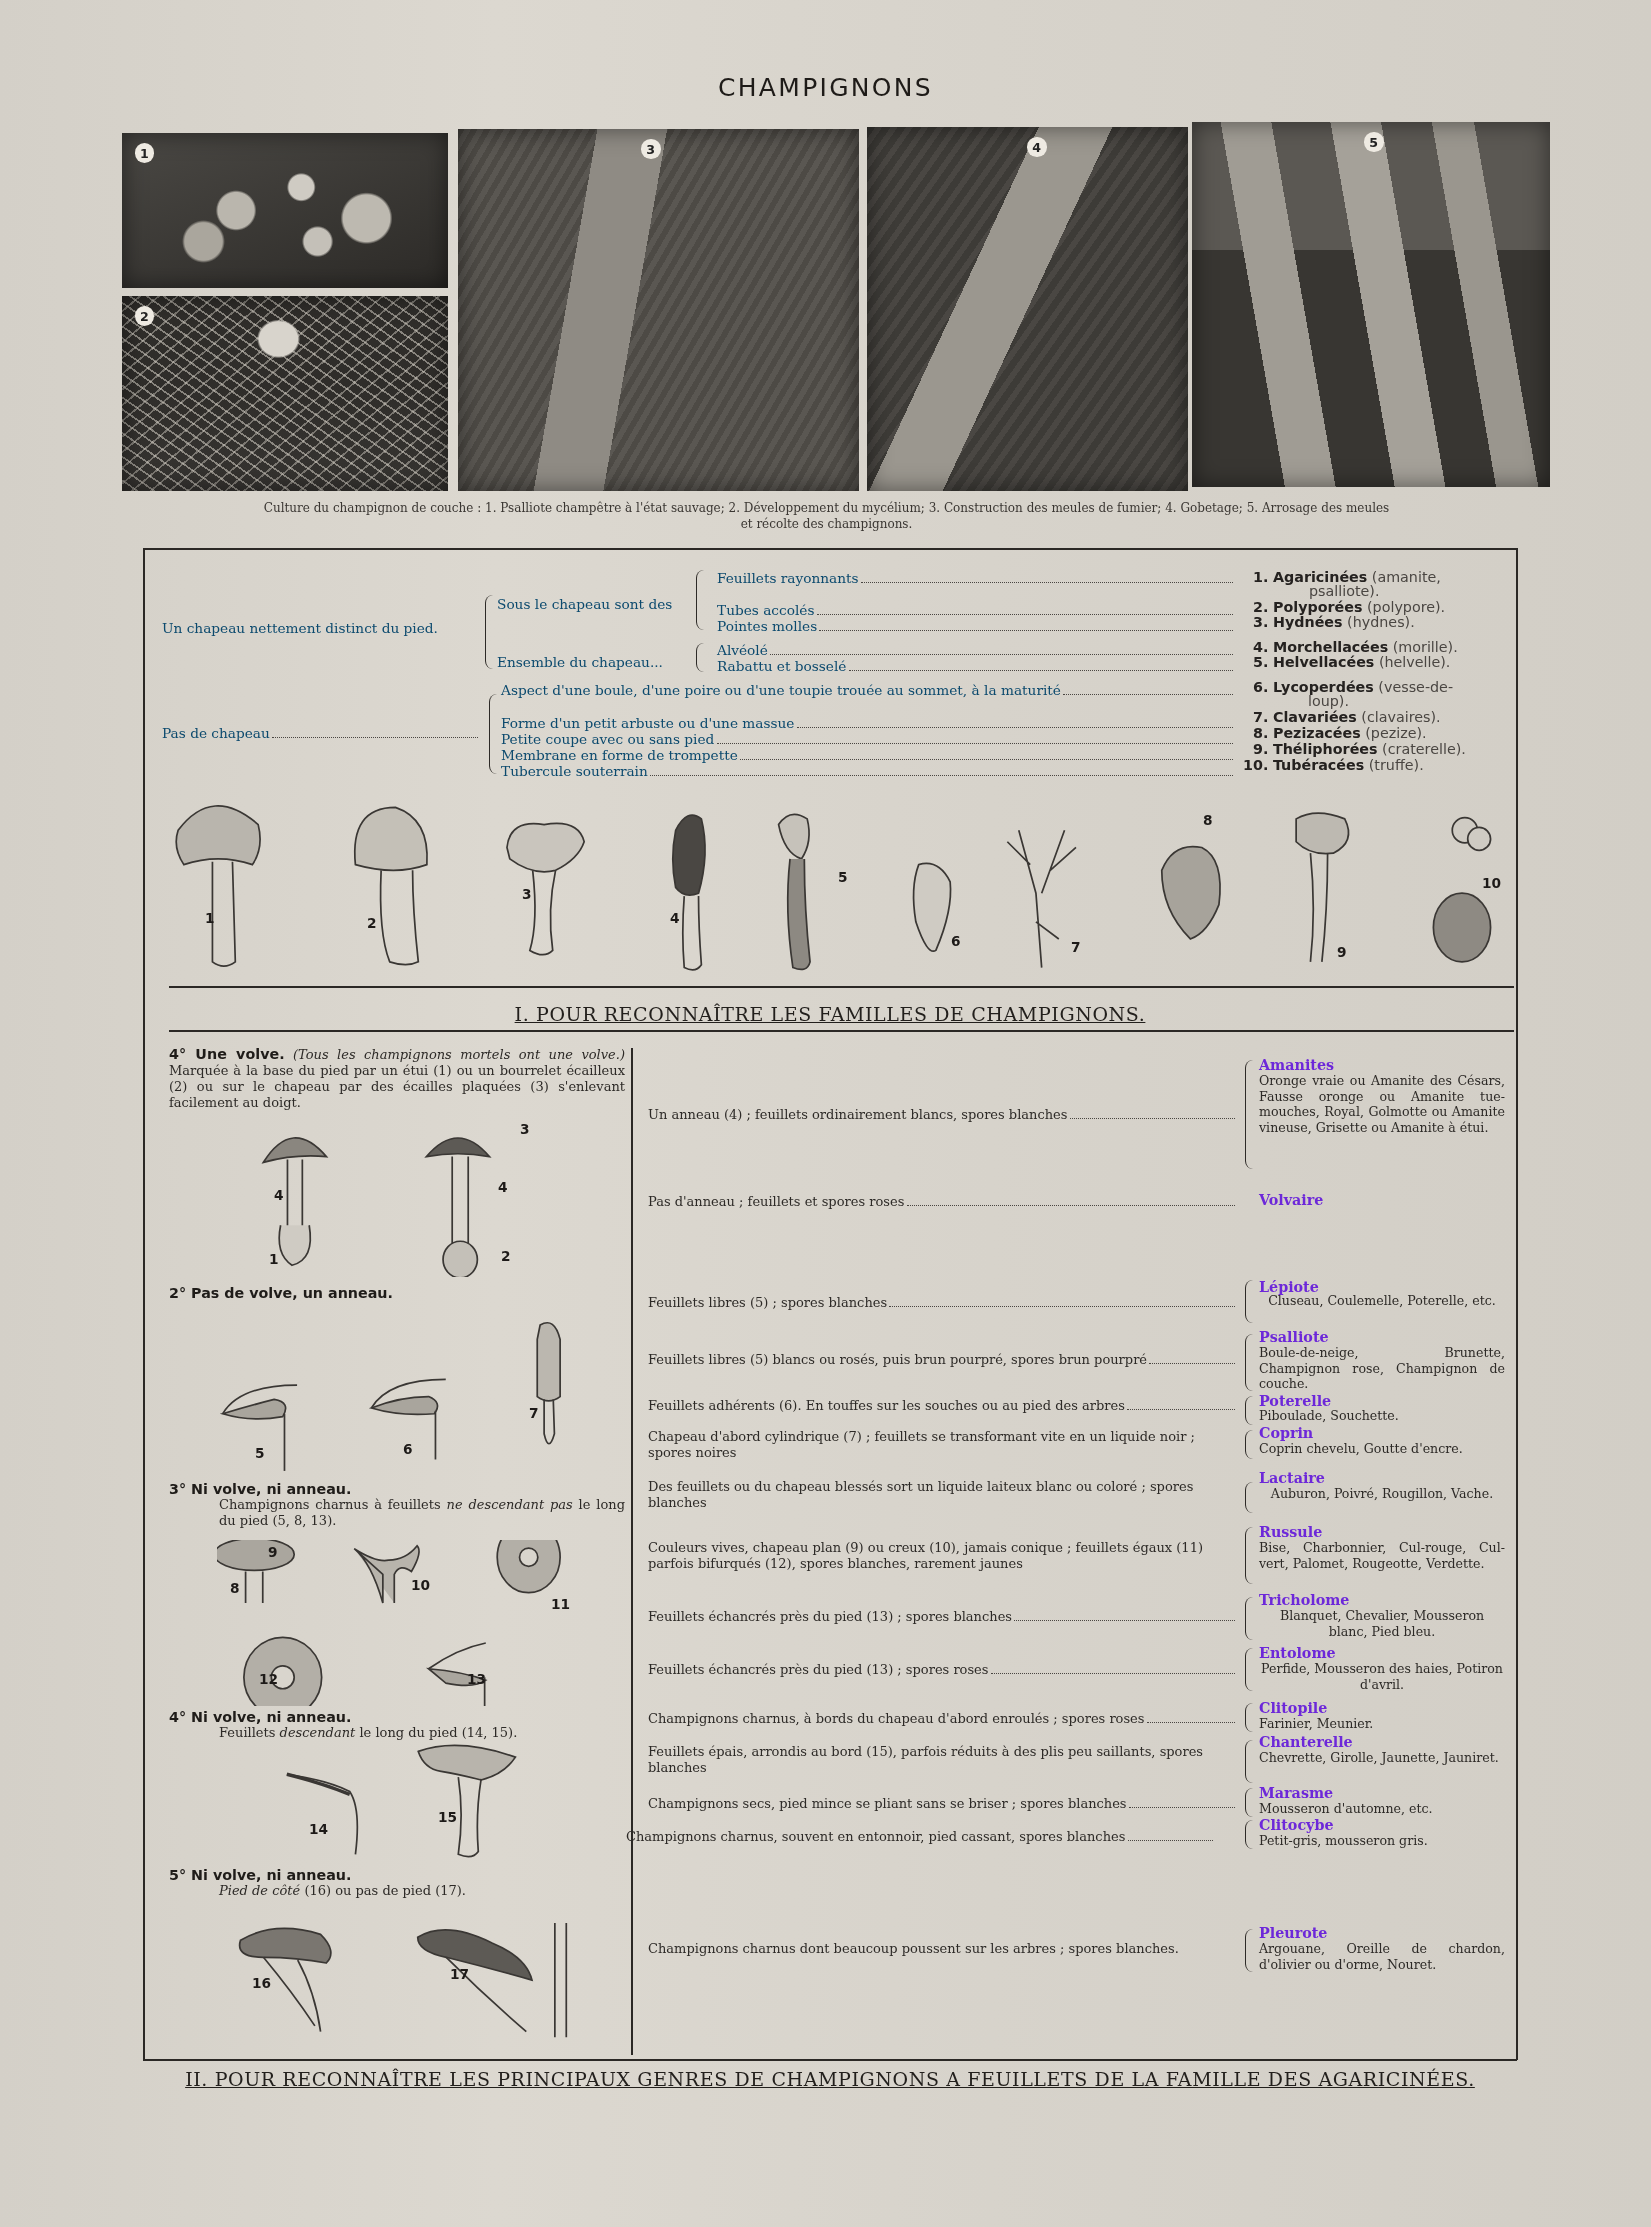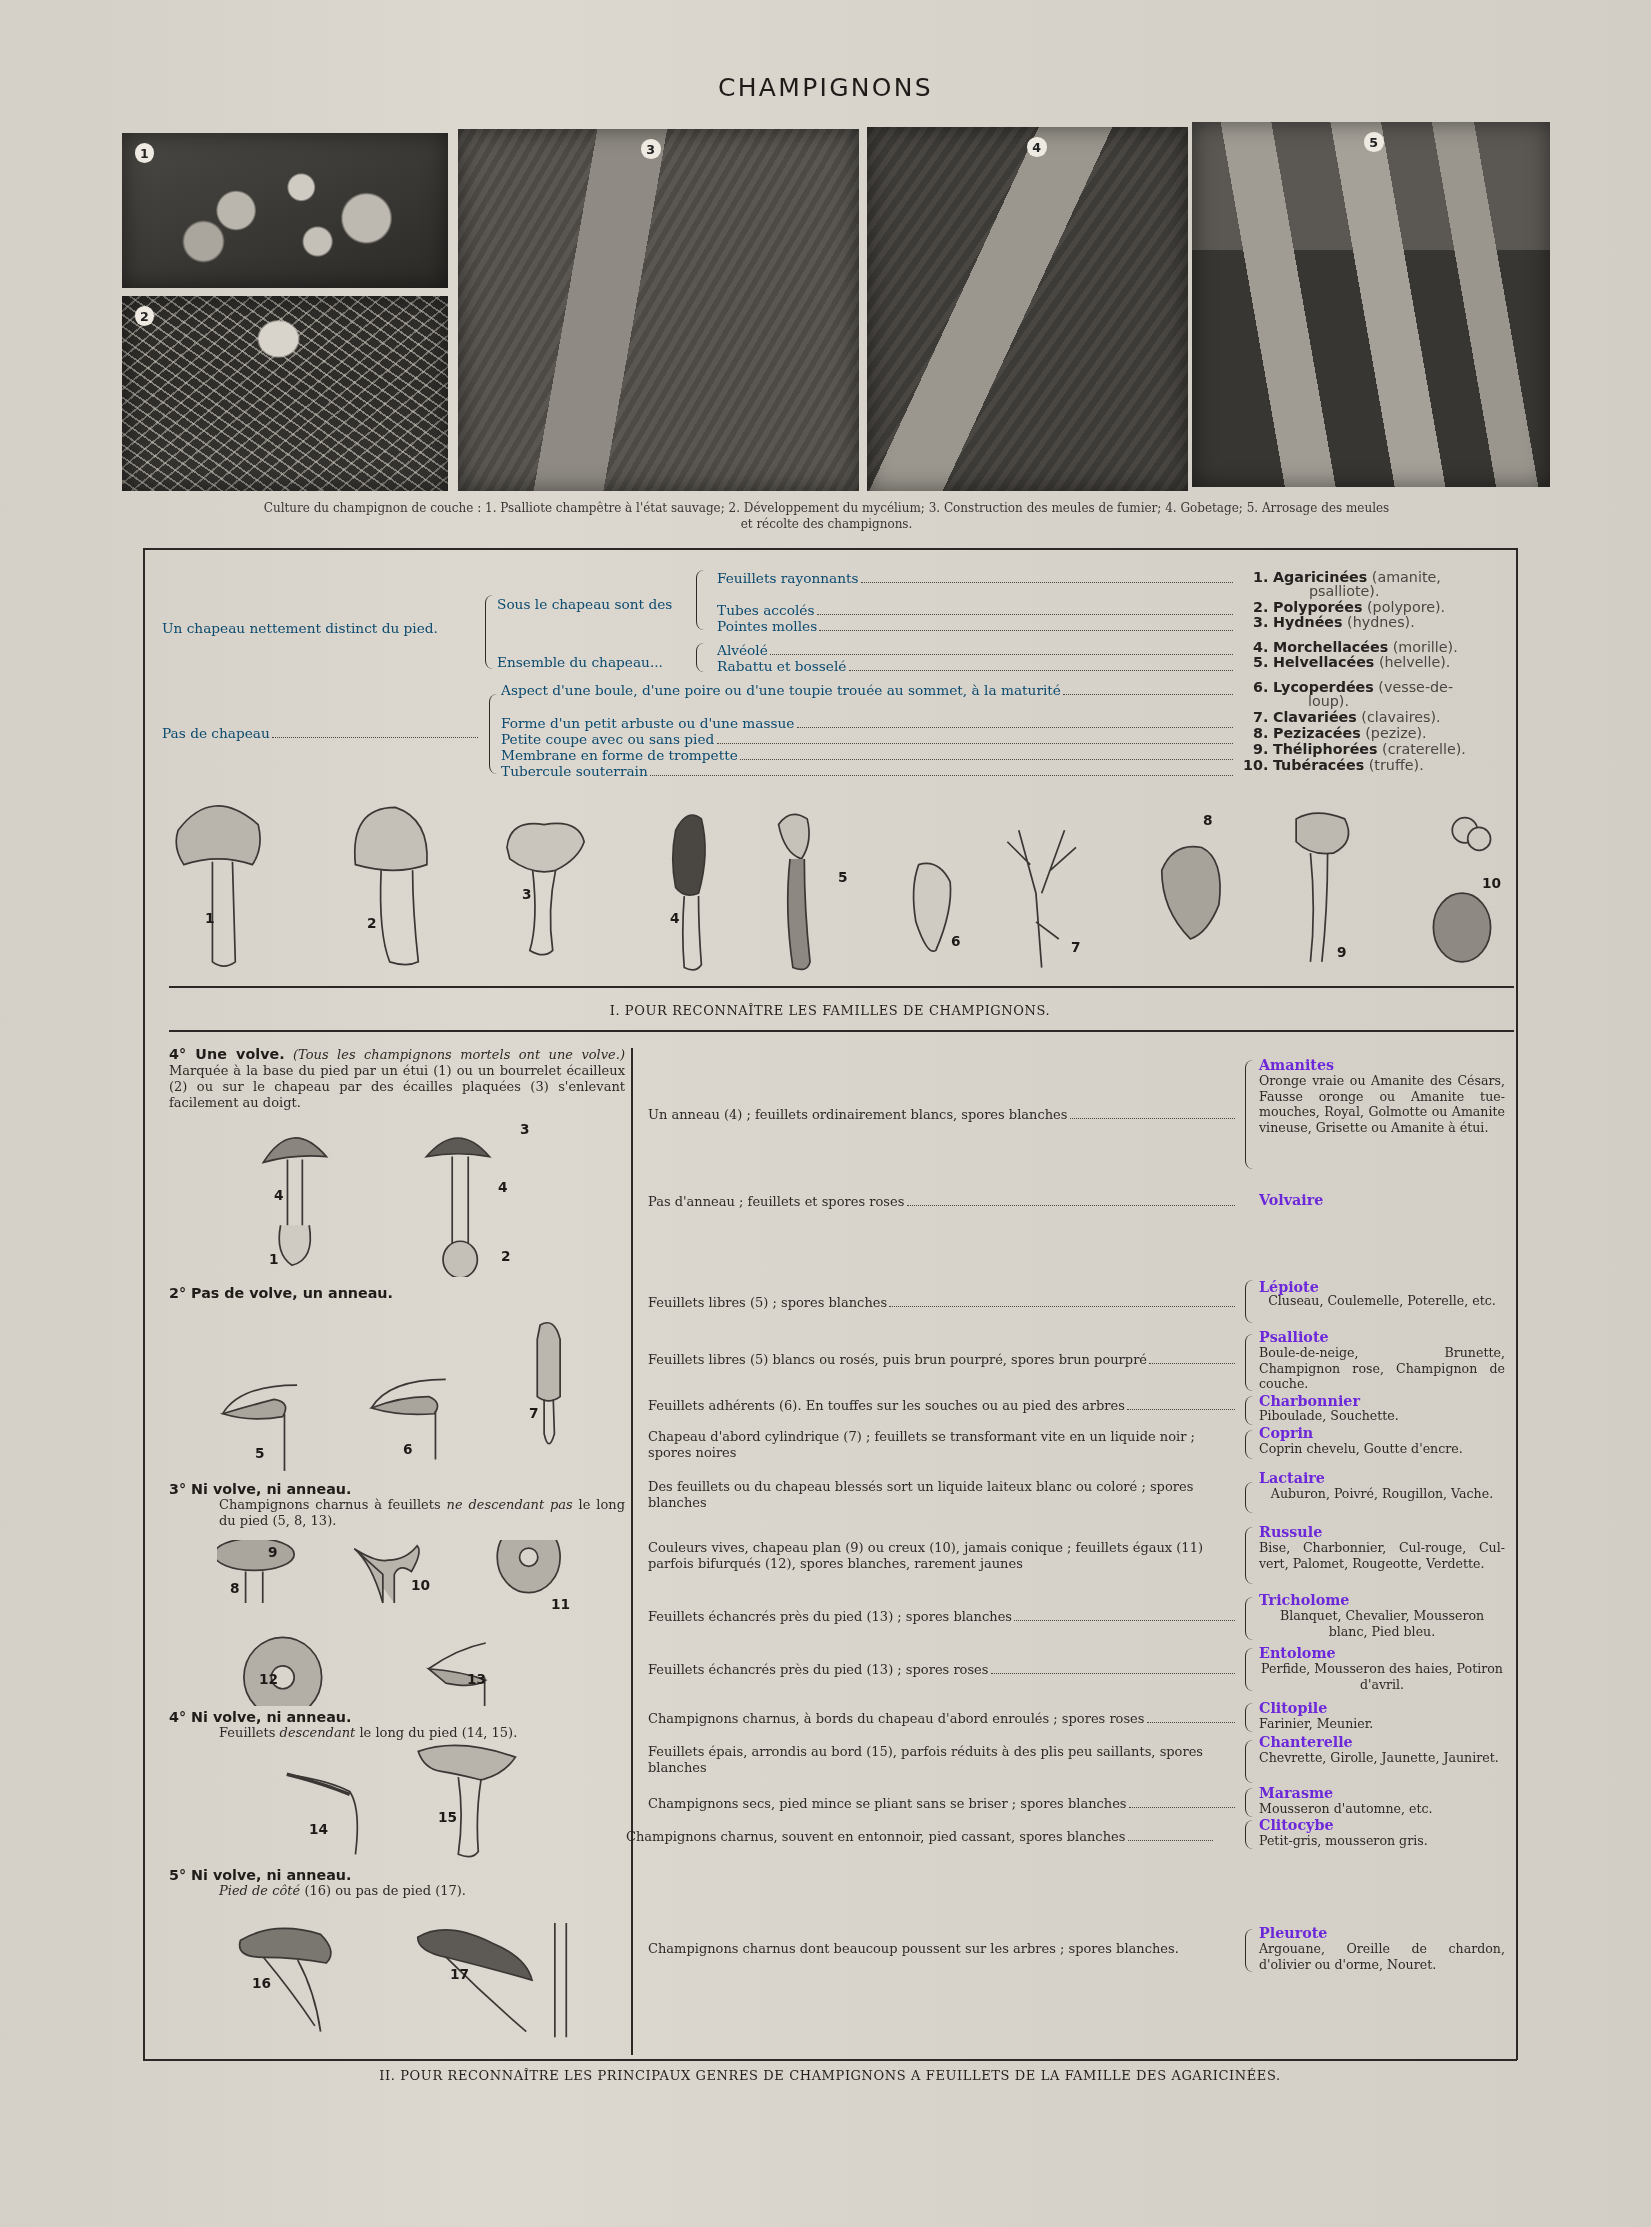--- a/index.html
+++ b/index.html
@@ -49,21 +49,21 @@
   .dots { display: flex; align-items: baseline; }
   .dots .lbl { white-space: nowrap; }
   .dots .fill { flex: 1; border-bottom: 1.7px dotted #4a4642; margin: 0 2.3px 3.4px 2.3px; }
   .brace {
     width: 8px; border-left: 1.7px solid #2d2a27; border-radius: 8px 0 0 8px;
   }
   .fam { font-family: "DejaVu Sans", "Liberation Sans", sans-serif; font-size: 14.3px; line-height: 16px; white-space: nowrap; color: #252220; }
   .fam b { font-weight: bold; }
   .fam .common { color: #4a4642; }
   .heading {
-    font-size: 13px; letter-spacing: 0.6px; color: #221f1c; text-align: center; white-space: nowrap;
+    font-size: 19px; letter-spacing: 0.6px; color: #221f1c; text-align: center; white-space: nowrap; text-decoration: underline;
   }
   
   .illus { position: absolute; }
   .lbl-num { position: absolute; font-family: "DejaVu Sans", sans-serif; font-weight: bold; font-size: 13.7px; color: #1d1a18; }
   .left-col .hd { font-family: "DejaVu Sans", "Liberation Sans", sans-serif; font-weight: bold; font-size: 14.3px; color: #1f1c19; }
   .para { font-size: 13px; line-height: 16px; color: #2d2a27; text-align: justify; }
   .genus-desc { font-size: 13px; line-height: 16px; color: #2d2a27; }
   .genus-name { font-weight: bold; font-size: 14.3px; text-align: left; color: #6d28d9; font-family: "DejaVu Serif", serif; }
   .genus-ex { font-size: 12.6px; line-height: 15.5px; text-align: justify; color: #2d2a27; }
   .col-divider { background: #2b2825; width: 1.7px; }
@@ -347,21 +347,21 @@
     </div>
   <div class="abs brace" style="left:1245px;top:1334px;height:57px;"></div>
   <div class="abs genus-name" style="left:1259px;width:246px;top:1329px;">Psalliote</div>
   <div class="abs genus-ex" style="left:1259px;width:246px;top:1345px;">Boule-de-neige, Brunette, Champignon rose, Champignon de couche.</div>
 
   <div class="abs genus-desc dots" style="left:648px;top:1398px;width:589px;">
       <span class="lbl">Feuillets adhérents (6). En touffes sur les souches ou au pied des arbres</span>
       <span class="fill"></span>
     </div>
   <div class="abs brace" style="left:1245px;top:1396px;height:29px;"></div>
-  <div class="abs genus-name" style="left:1259px;width:246px;top:1393px;">Charbonnier</div>
+  <div class="abs genus-name" style="left:1259px;width:246px;top:1393px;">Poterelle</div>
   <div class="abs genus-ex" style="left:1259px;width:246px;top:1408px;">Piboulade, Souchette.</div>
 
   <div class="abs genus-desc" style="left:648px;top:1429px;width:589px;"><span>Chapeau d'abord cylindrique (7) ; feuillets se transformant vite en un liquide noir ; spores noires</span></div>
   <div class="abs brace" style="left:1245px;top:1430px;height:29px;"></div>
   <div class="abs genus-name" style="left:1259px;width:246px;top:1425px;">Coprin</div>
   <div class="abs genus-ex" style="left:1259px;width:246px;top:1441px;">Coprin chevelu, Goutte d'encre.</div>
 
   <div class="abs genus-desc" style="left:648px;top:1479px;width:589px;"><span>Des feuillets ou du chapeau blessés sort un liquide laiteux blanc ou coloré ; spores blanches</span></div>
   <div class="abs brace" style="left:1245px;top:1482px;height:31px;"></div>
   <div class="abs genus-name" style="left:1259px;width:246px;top:1470px;">Lactaire</div>

